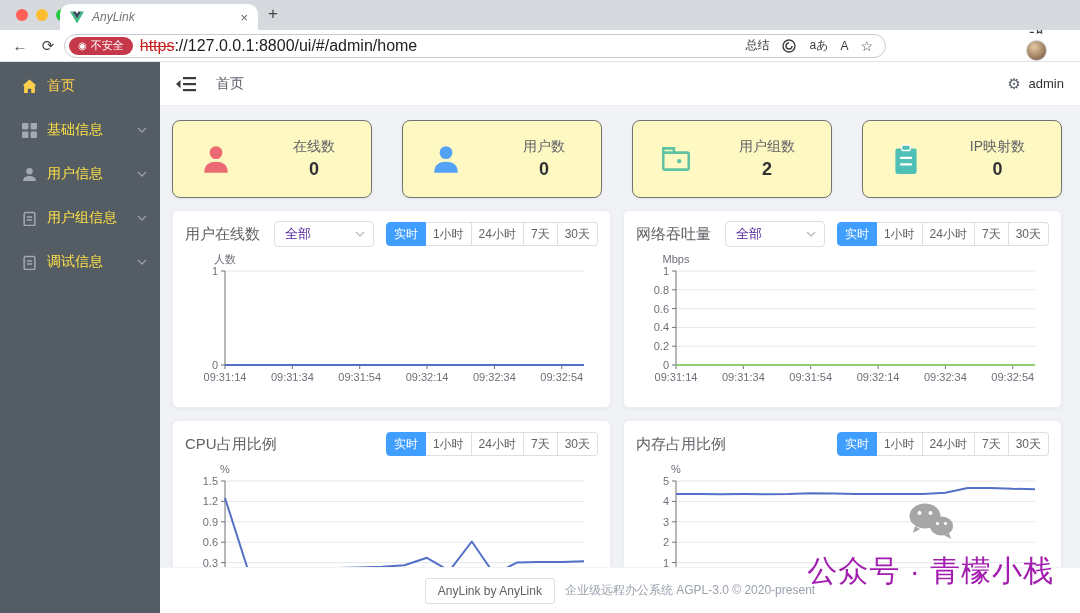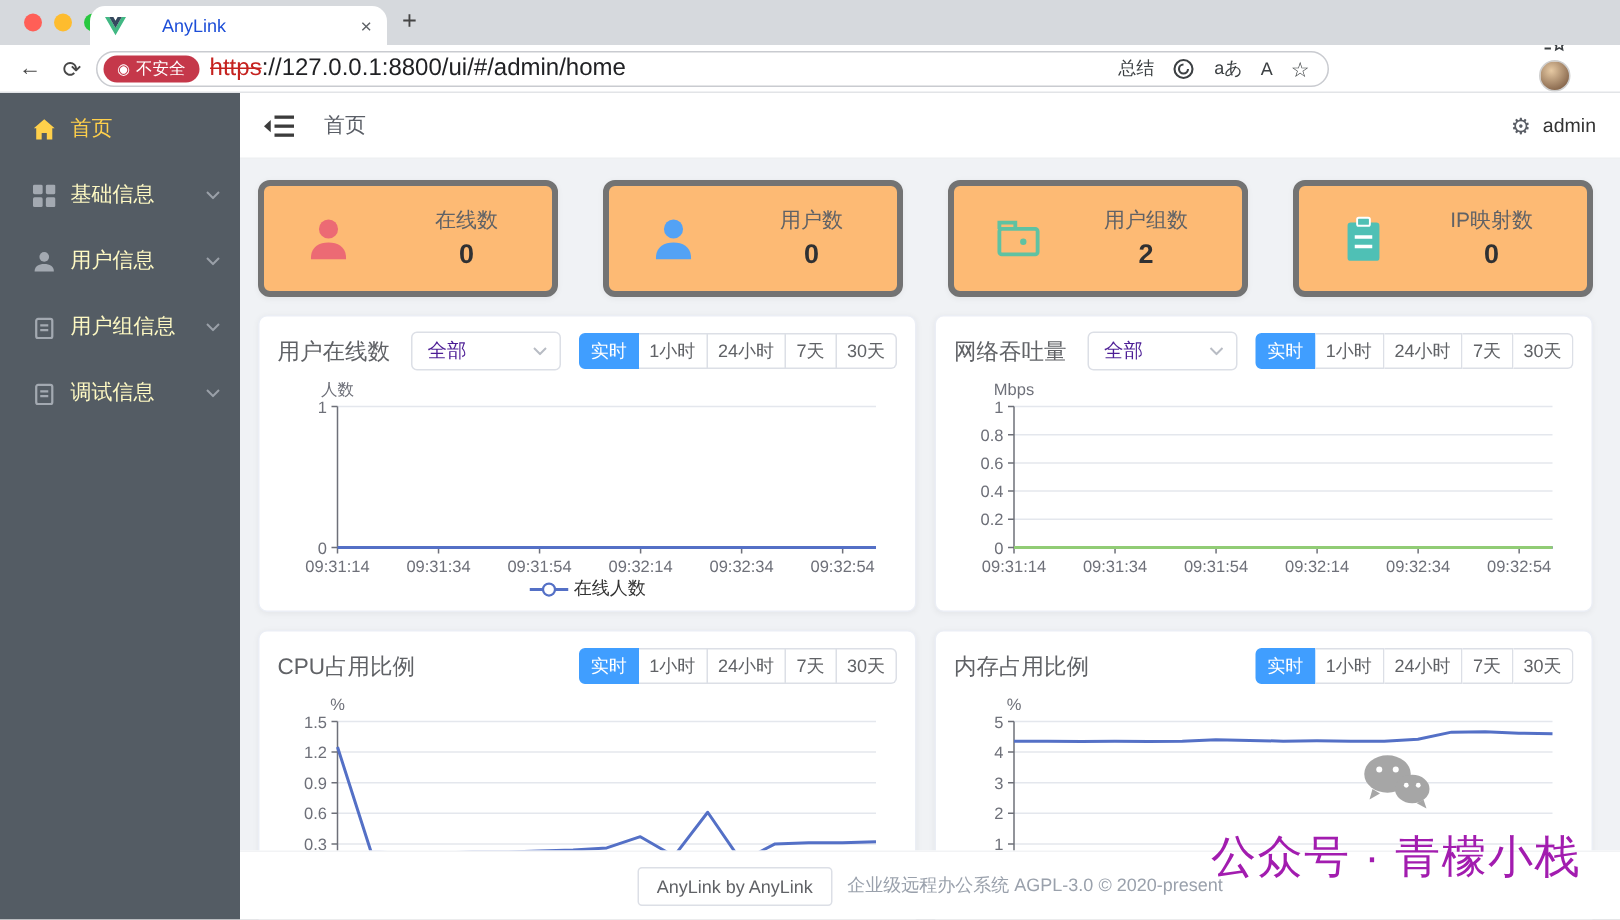--- a/index.html
+++ b/index.html
@@ -6,21 +6,21 @@
   body { font-family:"Liberation Sans",sans-serif; background:#888; }
   .window { position:relative; width:1080px; height:613px; overflow:hidden; background:#fff; }
 
   
   .tabstrip { height:30px; background:#d6d9dd; position:relative; display:flex; align-items:center; }
   .lights { display:flex; gap:8px; margin-left:16px; }
   .light { width:12px; height:12px; border-radius:50%; }
   .light.red{ background:#ff5f57; } .light.yellow{ background:#febc2e; } .light.green{ background:#28c840; }
   .tab { position:absolute; left:60px; top:4px; width:198px; height:26px; background:#fff;
          border-radius:10px 10px 0 0; display:flex; align-items:center; padding:0 10px; }
-  .tab-title { font-size:12px; color:#1d4ed8; margin-left:24px; flex:1; }
+  .tab-title { font-size:12px; color:#737373; margin-left:8px; flex:1;font-style:italic; }
   .tab-close { color:#5f6368; font-size:13px; }
   .newtab { position:absolute; left:268px; top:4px; font-size:17px; color:#454545; }
 
   .toolbar { height:32px; background:#fff; border-bottom:1px solid #e2e4e7; display:flex; align-items:center; padding:0 8px; gap:4px; }
   .nav-ico { width:24px; text-align:center; font-size:15px; color:#474747; }
   .addr { width:822px; height:24px; border:1px solid #c9cbd0; border-radius:13px; background:#fff;
           display:flex; align-items:center; padding:0 12px 0 4px; gap:7px; }
   .badge { height:18px; border-radius:9px; background:var(--danger); color:#fff; font-size:11px;
            display:flex; align-items:center; gap:4px; padding:0 9px; white-space:nowrap; }
   .badge-ico { font-size:10px; }
@@ -32,35 +32,35 @@
   .avatar { width:21px; height:21px; border-radius:50%;
             background:radial-gradient(circle at 38% 32%, #e6c9a3, #8a6a4f 75%); border:1px solid #cfcfcf; }
   .update-pill { height:22px; border:1px solid #c9cbd0; border-radius:11px; display:flex; align-items:center;
                  gap:7px; padding:0 9px; font-size:12px; color:#202124; }
   .copilot { width:20px; height:20px; border-radius:50%;
              background:conic-gradient(from 210deg, #7fd0ff, #4f6bed, #c14fd6, #ff6f61, #ffc04d, #7fd0ff); }
 
   
   .app { display:flex; height:551px; }
   .sidebar { width:160px; background:var(--sidebar_bg); padding-top:2px; flex:none; }
-  .s-item { height:44px; display:flex; align-items:center; padding:0 13px 0 22px; color:#fef9c3; font-size:14px; cursor:default; }
+  .s-item { height:44px; display:flex; align-items:center; padding:0 13px 0 22px; color:#fde047; font-size:14px; cursor:default; }
   .s-item .s-ico { width:15px; height:15px; margin-right:10px; color:#a3a9b1; flex:none; }
   .s-item.active { color:var(--sidebar_active); }
   .s-item.active .s-ico { color:var(--sidebar_active); }
   .s-chev { margin-left:auto; }
 
   .main { flex:1; background:var(--content_bg); position:relative; overflow:hidden; }
   .topbar { height:44px; background:#fff; border-bottom:1px solid #eef0f2; display:flex; align-items:center; padding:0 16px; }
   .crumb { margin-left:20px; font-size:14px; color:#5a5e66; }
   .top-right { margin-left:auto; display:flex; align-items:center; gap:8px; }
   .gear { font-size:15px; color:#5a5e66; }
   .user { font-size:13px; color:#333; }
 
   .stats { display:flex; gap:30px; padding:14px 18px 0 12px; }
-  .stat { flex:1; height:78px; background:#fdba74; border:4px solid #737373; border-radius:8px;
+  .stat { flex:1; height:78px; background:#fef9c3; border:1px solid #737373; border-radius:8px;
           box-shadow:0 1px 4px rgba(0,0,0,.05); display:flex; align-items:center; padding:0 36px 0 26px; }
   .stat svg { width:34px; height:34px; flex:none; }
   .stat-info { margin-left:auto; text-align:center; }
   .stat-label { font-size:14px; color:#606266; margin-bottom:3px; }
   .stat-value { font-size:18px; font-weight:bold; color:#303133; }
 
   .charts { display:flex; gap:12px; padding:12px 18px 0 12px; }
   .chart-card { flex:1; height:198px; background:#fff; border:1px solid #ebeef5; border-radius:6px;
                 box-shadow:0 1px 4px rgba(0,0,0,.05); padding:8px 12px; }
   .chart-head { height:30px; display:flex; align-items:center; }
@@ -297,29 +297,20 @@
                 <line x1="174.7091932457786" y1="114" x2="174.7091932457786" y2="118" stroke="#6E7079"></line>
                 <text x="174.7091932457786" y="130" text-anchor="middle" font-size="11" fill="#6E7079" font-family="&quot;Liberation Sans&quot;, sans-serif">09:31:54</text>
                 <line x1="242.06378986866793" y1="114" x2="242.06378986866793" y2="118" stroke="#6E7079"></line>
                 <text x="242.06378986866793" y="130" text-anchor="middle" font-size="11" fill="#6E7079" font-family="&quot;Liberation Sans&quot;, sans-serif">09:32:14</text>
                 <line x1="309.4183864915572" y1="114" x2="309.4183864915572" y2="118" stroke="#6E7079"></line>
                 <text x="309.4183864915572" y="130" text-anchor="middle" font-size="11" fill="#6E7079" font-family="&quot;Liberation Sans&quot;, sans-serif">09:32:34</text>
                 <line x1="376.7729831144465" y1="114" x2="376.7729831144465" y2="118" stroke="#6E7079"></line>
                 <text x="376.7729831144465" y="130" text-anchor="middle" font-size="11" fill="#6E7079" font-family="&quot;Liberation Sans&quot;, sans-serif">09:32:54</text>
                 <polyline points="40.0,114.0 79.9,114.0 119.8,114.0 159.7,114.0 199.6,114.0 239.4,114.0 279.3,114.0 319.2,114.0 359.1,114.0 399.0,114.0" fill="none" stroke="#5470c6" stroke-width="2" stroke-linejoin="round"></polyline>
               </svg>
-              <div class="legend">
-                <span class="lg-item">
-                  <svg width="26" height="10">
-                    <line x1="0" y1="5" x2="26" y2="5" stroke="#5470c6" stroke-width="2"></line>
-                    <circle cx="13" cy="5" r="4" fill="#fff" stroke="#5470c6" stroke-width="1.5"></circle>
-                  </svg>
-                  <span>在线人数</span>
-                </span>
-              </div>
             </div>
         </div>
 
         <div class="chart-card">
           <div class="chart-head">
             <span class="chart-title">网络吞吐量</span>
             <span class="select">
               <span>全部</span>
               <svg width="10" height="6" viewBox="0 0 10 6">
                   <polyline points="1,1 5,5 9,1" fill="none" stroke="#b8bcc4" stroke-width="1.3"></polyline>

